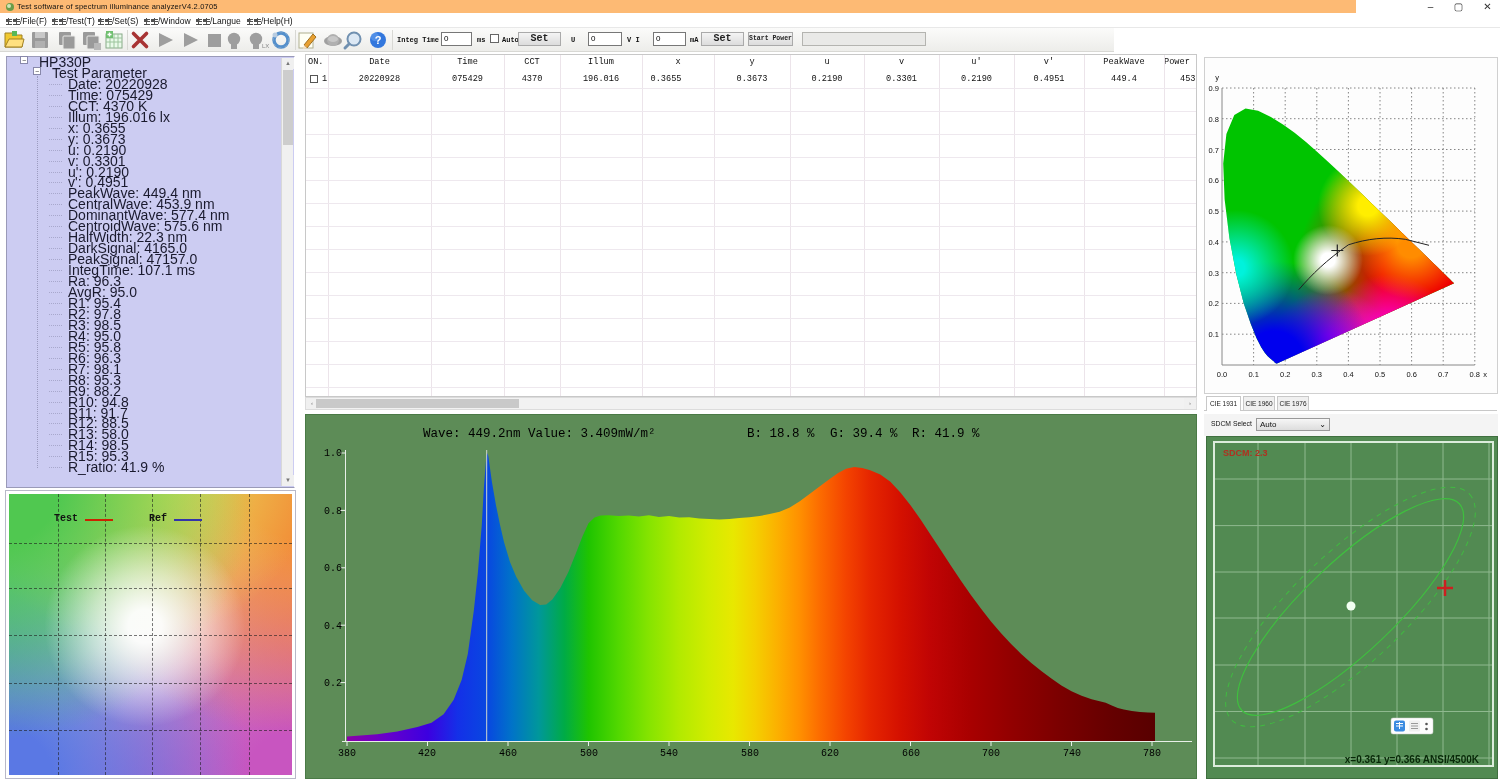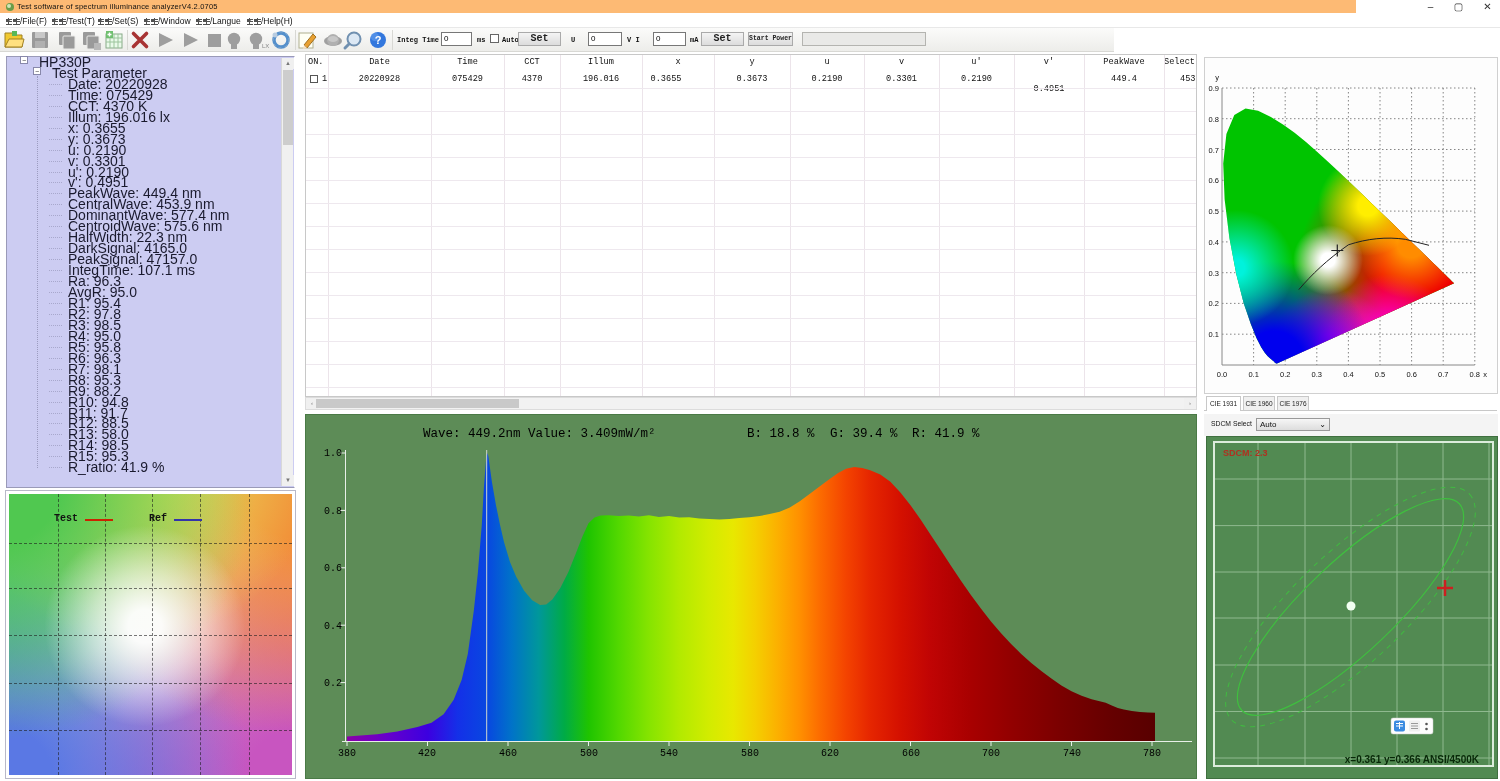--- a/index.html
+++ b/index.html
@@ -255,33 +255,33 @@
 <span class="hdr" style="left:125px;width:73px">Time</span>
 <span class="hdr" style="left:198px;width:56px">CCT</span>
 <span class="hdr" style="left:254px;width:82px">Illum</span>
 <span class="hdr" style="left:336px;width:72px">x</span>
 <span class="hdr" style="left:408px;width:76px">y</span>
 <span class="hdr" style="left:484px;width:74px">u</span>
 <span class="hdr" style="left:558px;width:75px">v</span>
 <span class="hdr" style="left:633px;width:75px">u'</span>
 <span class="hdr" style="left:708px;width:70px">v'</span>
 <span class="hdr" style="left:778px;width:80px">PeakWave</span>
-<span class="hdr" style="left:858px;width:60px;text-align:left">Select</span>
+<span class="hdr" style="left:858px;width:60px;text-align:left">Power</span>
 <div style="position:absolute;left:4px;top:20px;width:8px;height:8px;border:1px solid #555;background:#fff"></div>
 <span class="cel" style="left:16px;top:15px;width:10px;line-height:18px;text-align:left">1</span>
 <span class="cel" style="left:22px;top:15px;width:103px;line-height:18px">20220928</span>
 <span class="cel" style="left:125px;top:15px;width:73px;line-height:18px">075429</span>
 <span class="cel" style="left:198px;top:15px;width:56px;line-height:18px">4370</span>
 <span class="cel" style="left:254px;top:15px;width:82px;line-height:18px">196.016</span>
 <span class="cel" style="left:324px;top:15px;width:72px;line-height:18px">0.3655</span>
 <span class="cel" style="left:408px;top:15px;width:76px;line-height:18px">0.3673</span>
 <span class="cel" style="left:484px;top:15px;width:74px;line-height:18px">0.2190</span>
 <span class="cel" style="left:558px;top:15px;width:75px;line-height:18px">0.3301</span>
 <span class="cel" style="left:633px;top:15px;width:75px;line-height:18px">0.2190</span>
-<span class="cel" style="left:708px;top:25px;width:70px;line-height:18px">0.4951</span>
+<span class="cel" style="left:708px;top:15px;width:70px;line-height:18px">0.4951</span>
 <span class="cel" style="left:778px;top:15px;width:80px;line-height:18px">449.4</span>
 <span class="cel" style="left:858px;top:15px;width:60px;line-height:18px;text-align:left;padding-left:16px">453.</span>
 <div class="colline" style="left:22px"></div>
     <div class="colline" style="left:125px"></div>
 <div class="colline" style="left:198px"></div>
     <div class="colline" style="left:254px"></div>
 <div class="colline" style="left:336px"></div>
     <div class="colline" style="left:408px"></div>
 <div class="colline" style="left:484px"></div>
     <div class="colline" style="left:558px"></div>

